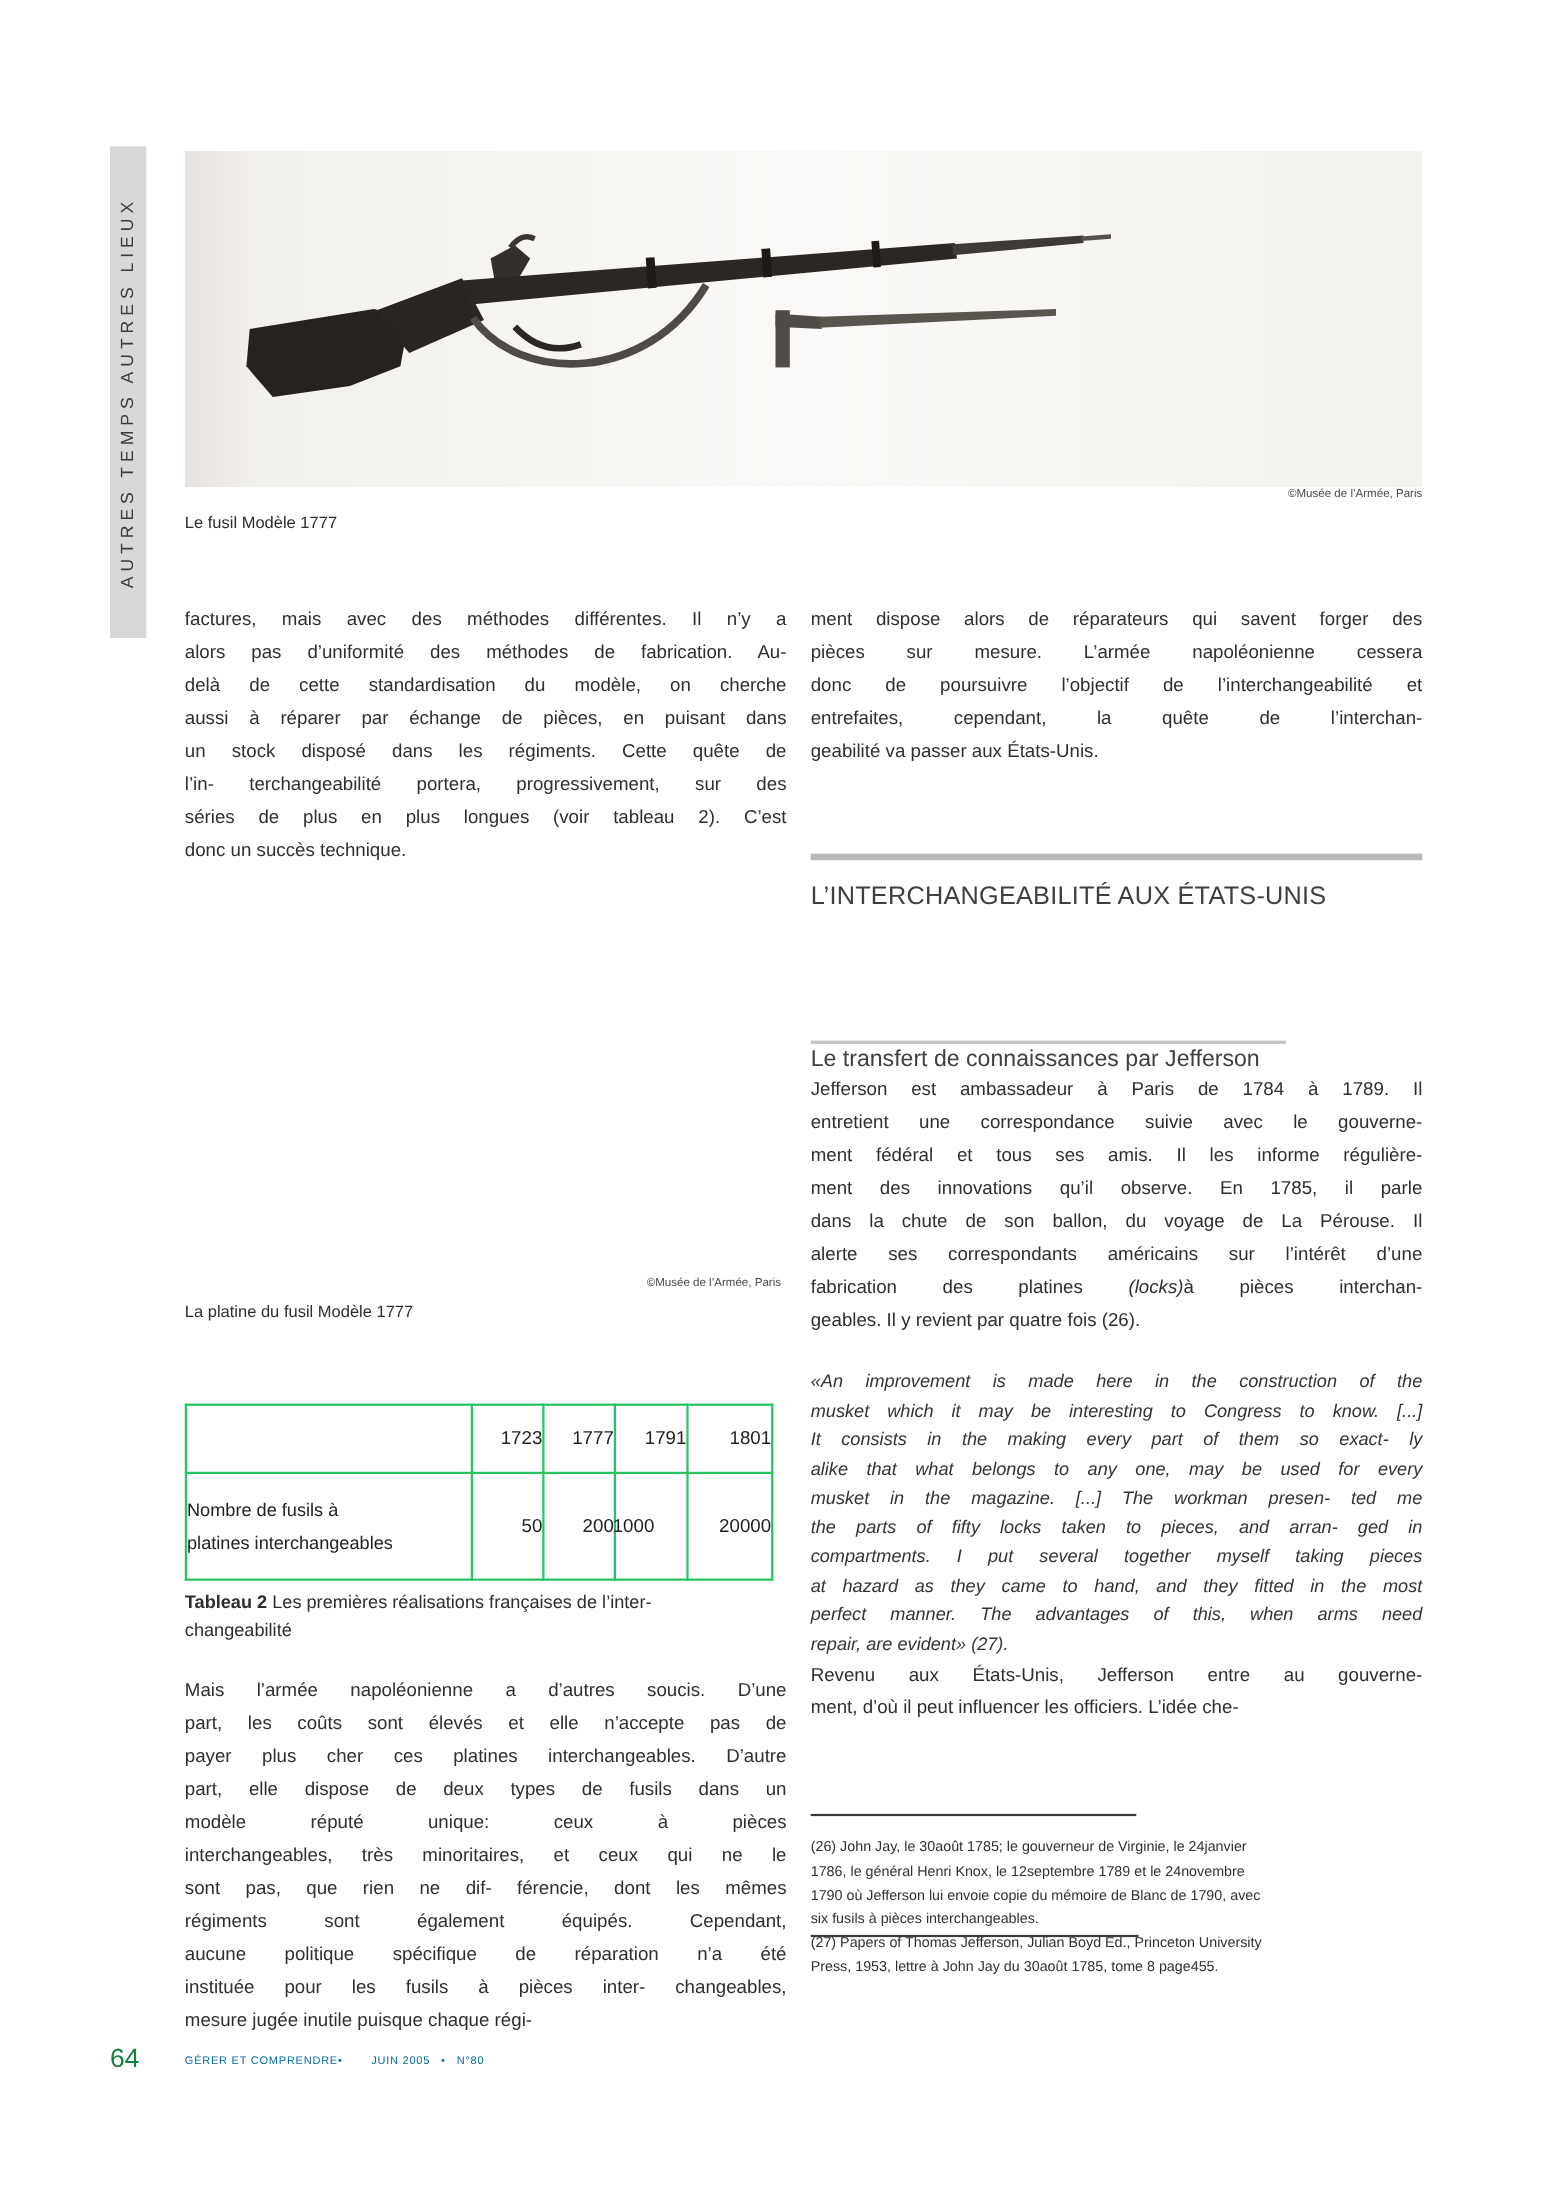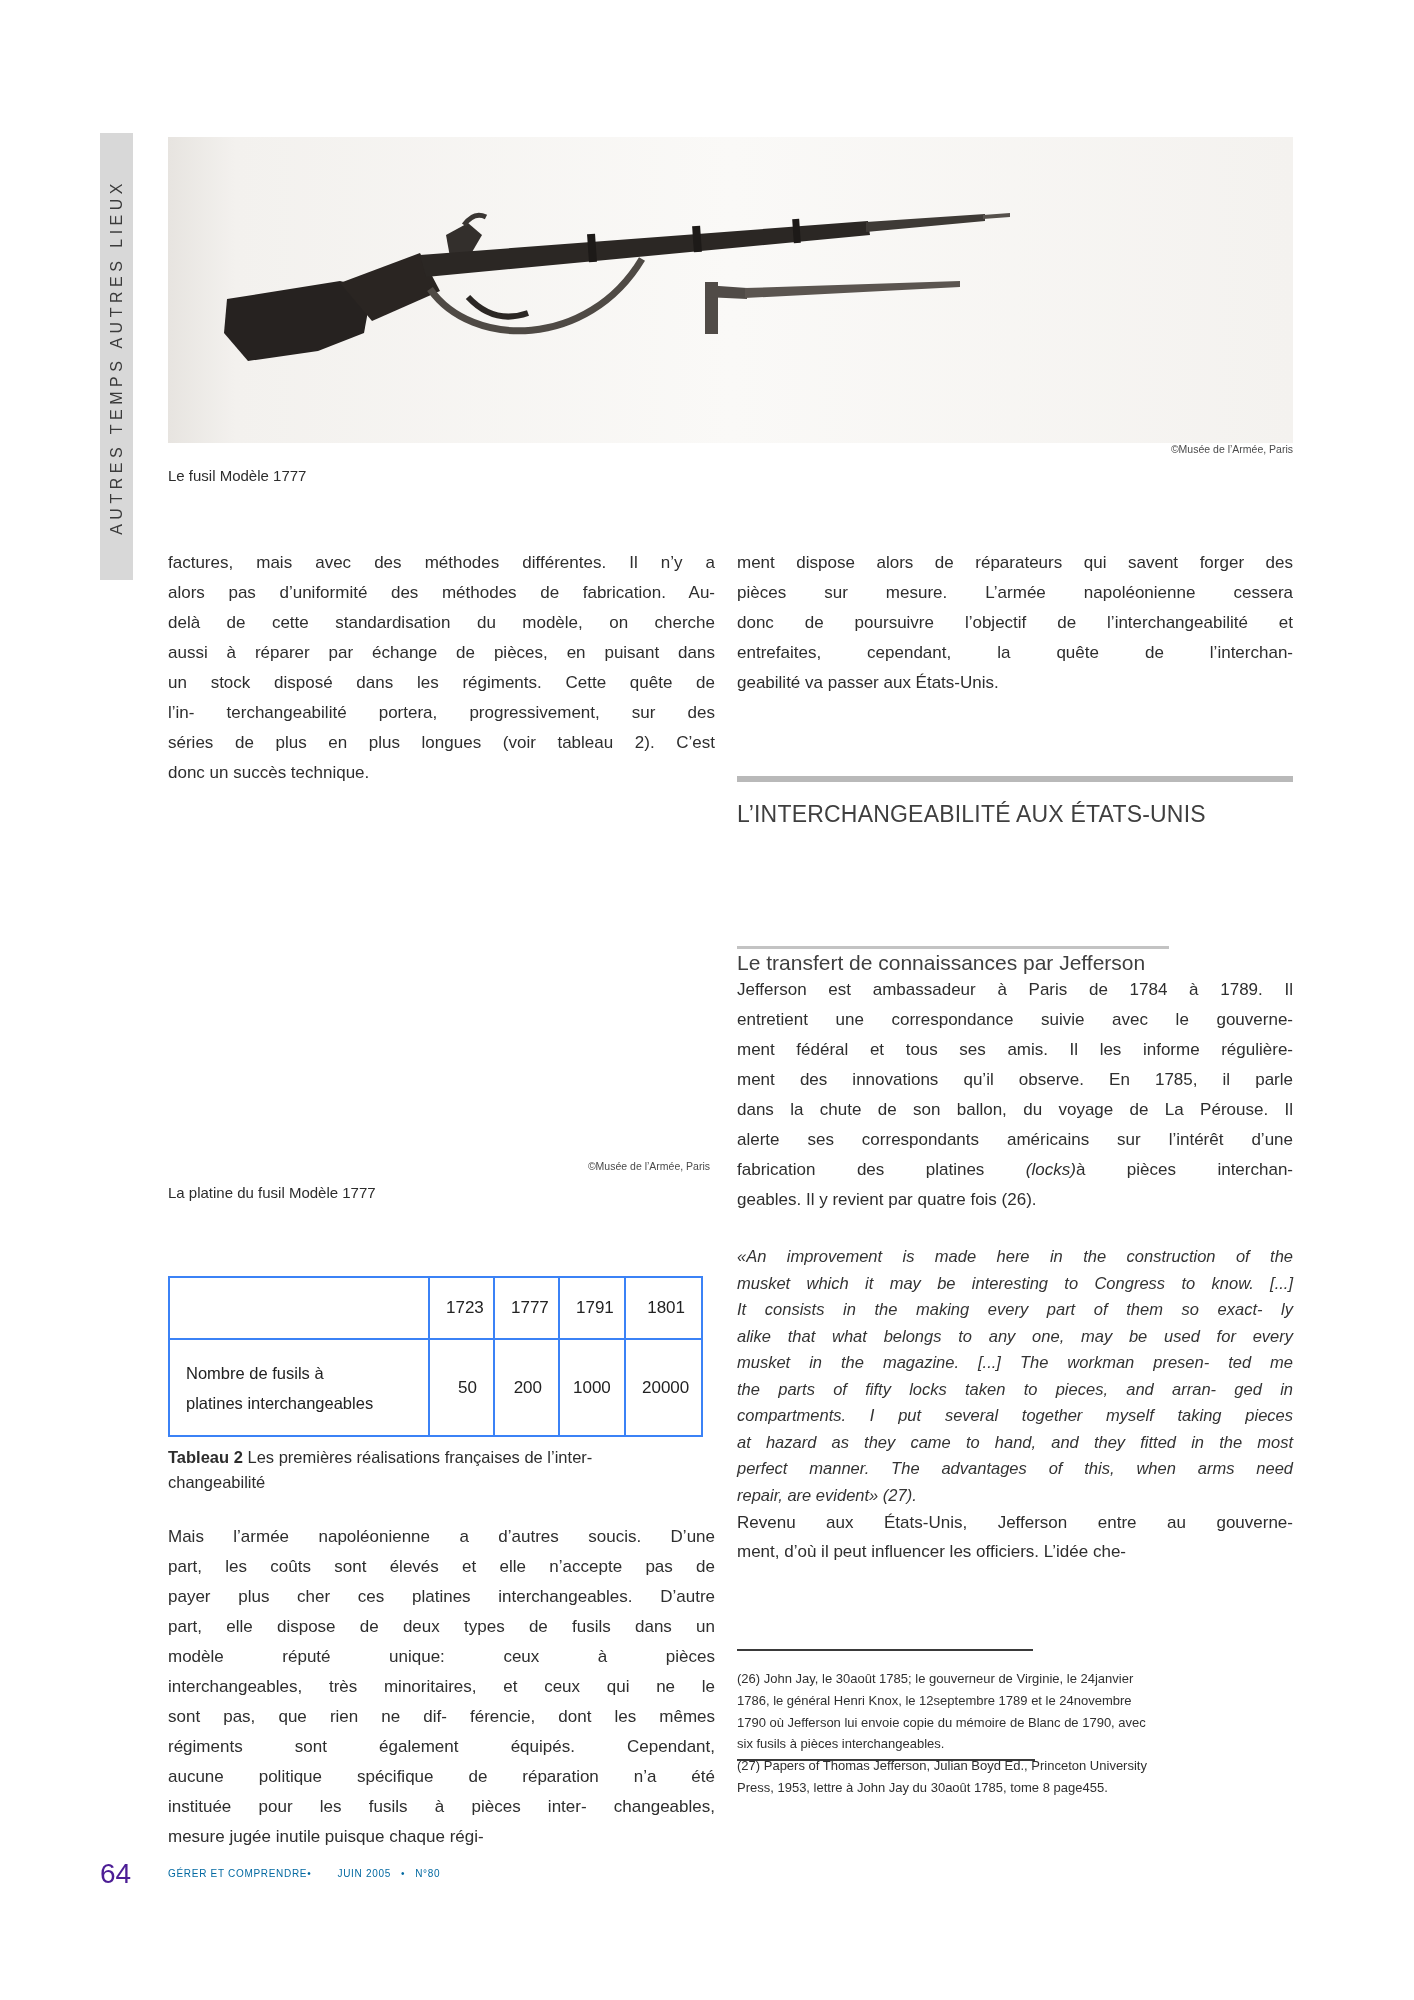--- a/index.html
+++ b/index.html
@@ -26,31 +26,31 @@
   em{font-style:italic;}
   
   .graybar{background:#b9b9b9;}
   .subrule{background:#c3c3c3;}
   .fnrule{background:#3a3a3a;}
   .section-heading{font-size:23px;color:#3f3f3f;letter-spacing:.2px;white-space:nowrap;}
   .subsection-heading{font-size:21px;color:#3f3f3f;white-space:nowrap;}
   .footnotes{font-size:13px;line-height:21.8px;color:#303030;}
   
   table.rtable{border-collapse:collapse;table-layout:fixed;font-size:17px;color:#222;}
-  table.rtable td{border:2px solid #3b82f6;vertical-align:middle;padding:16px;overflow:visible;}
+  table.rtable td{border:2px solid #22c55e;vertical-align:middle;padding:0;overflow:visible;}
   td.lbl{padding-left:6px;font-size:16.5px;line-height:30px;}
   td.yr,td.val{text-align:right;padding-right:3px;white-space:nowrap;}
   td.yr-last{padding-right:7px;}
   td.val-50{padding-right:10px;}
   td.val-1000{text-align:left;padding-left:0;}
   td.val-1000 .shift{margin-left:-3px;display:inline-block;}
   .tbl-caption{font-size:16.5px;line-height:25px;color:#2d2d2d;white-space:nowrap;}
   .tbl-caption b{font-weight:700;}
   
-  .page-num{font-size:28px;color:#4c1d95;}
+  .page-num{font-size:24px;color:#15803d;}
   .journal-line{font-size:10px;letter-spacing:.7px;color:#0369a1;white-space:nowrap;}
   .journal-line .gap{display:inline-block;width:26px;}
   .journal-line .sgap{display:inline-block;width:10px;}
 </style>
 </head>
 <body>
 
 <div class="page">
 
   <div class="abs sidebar-strip">

